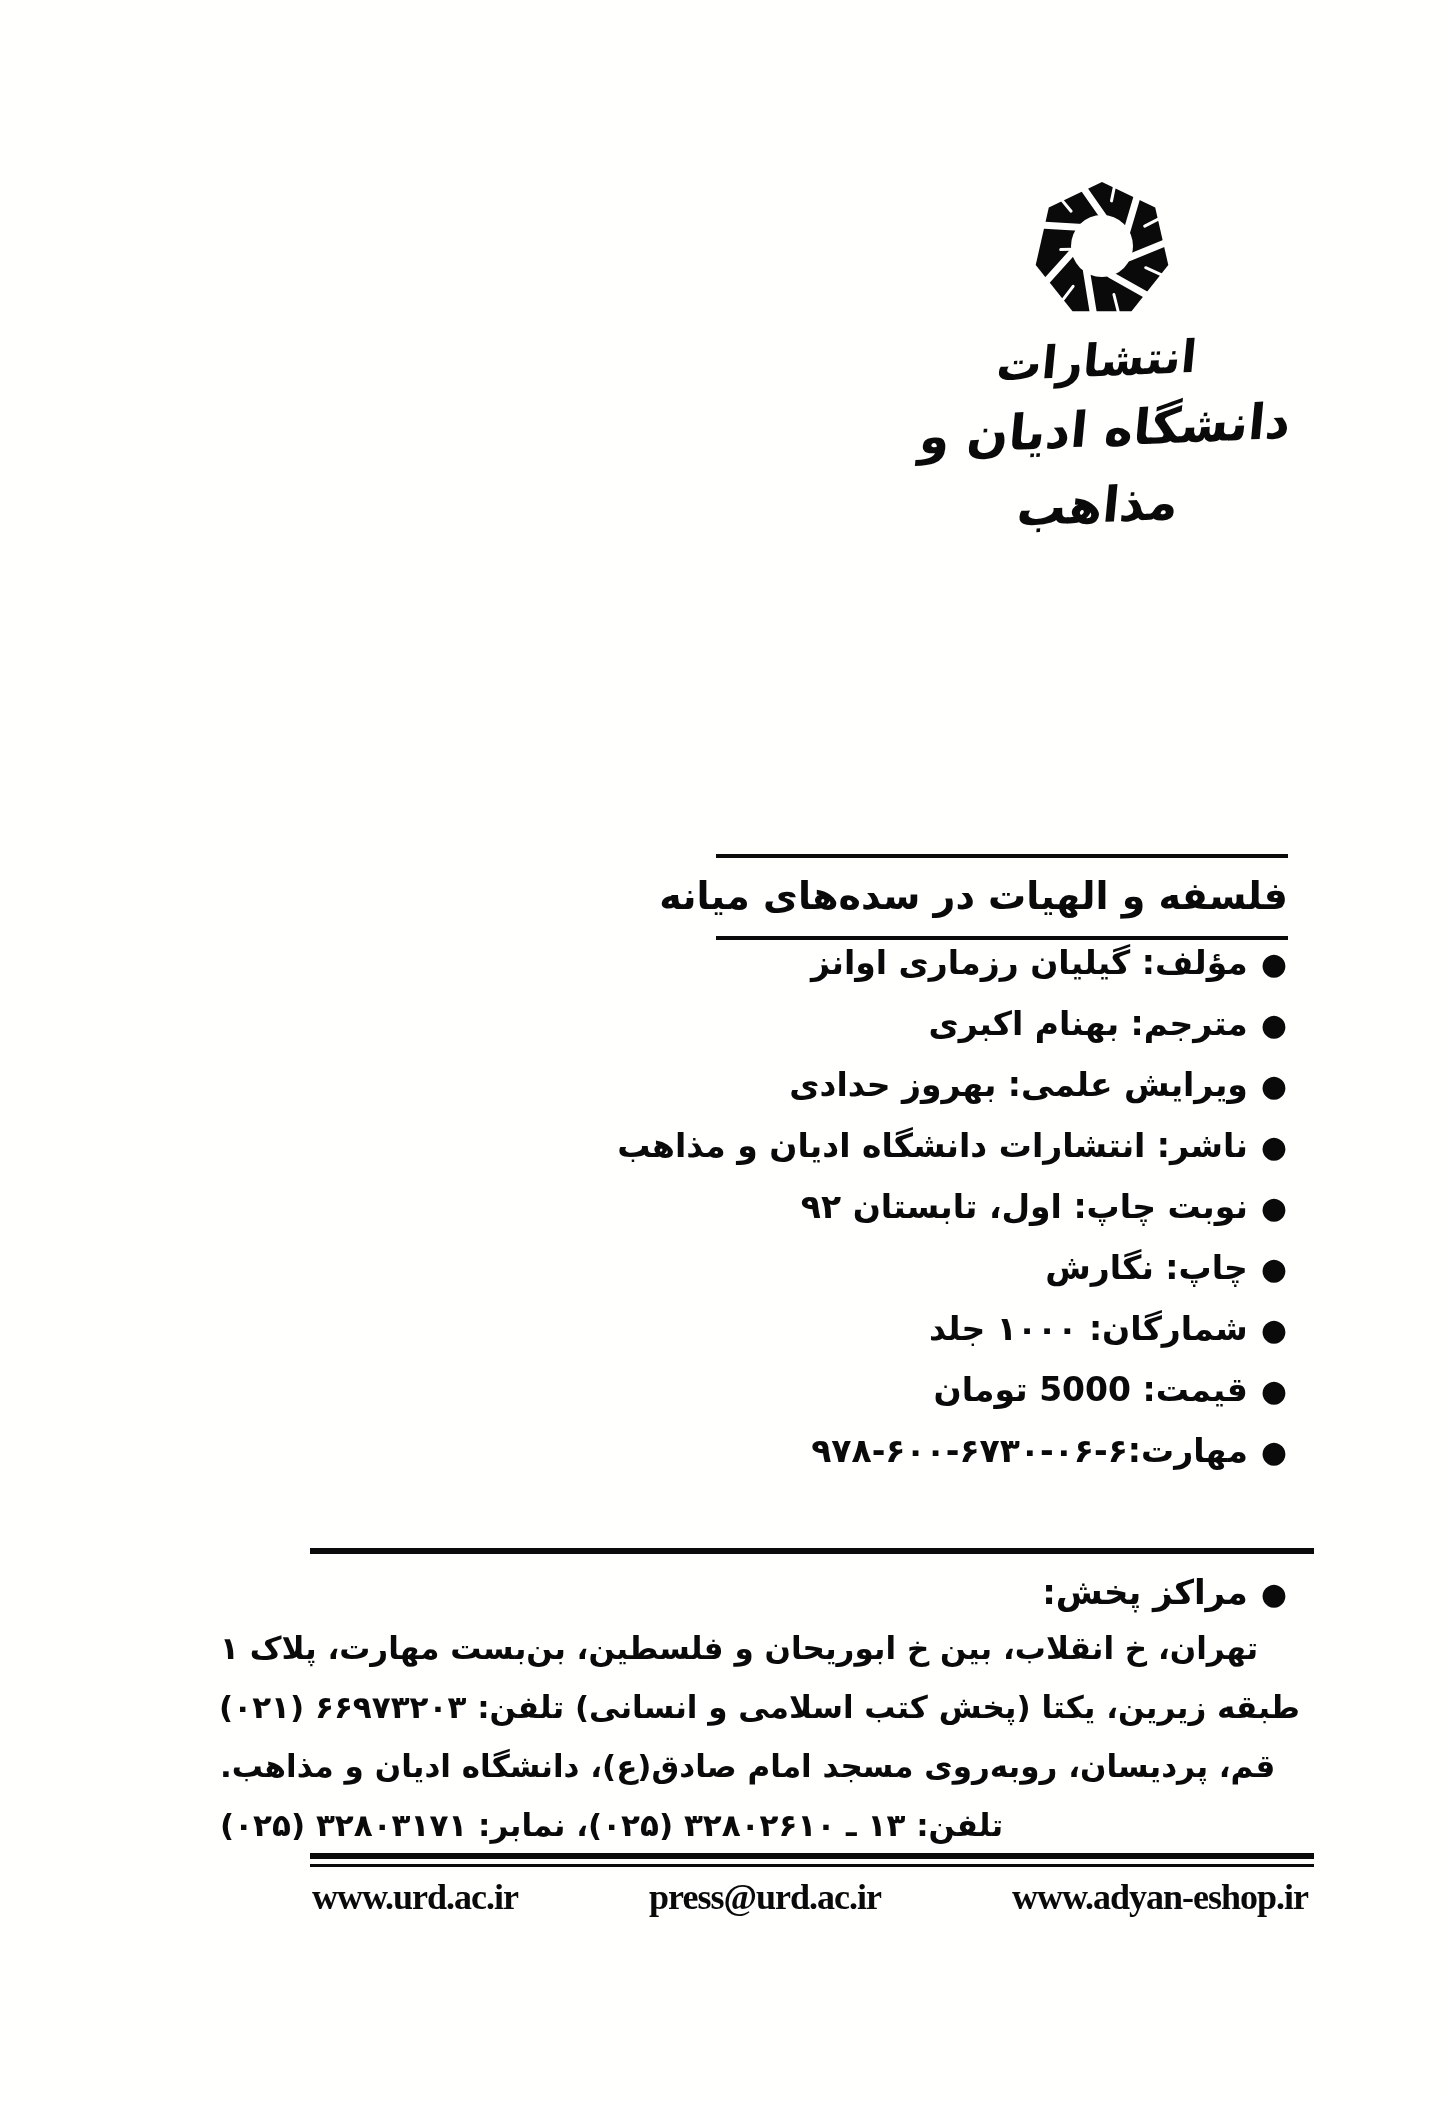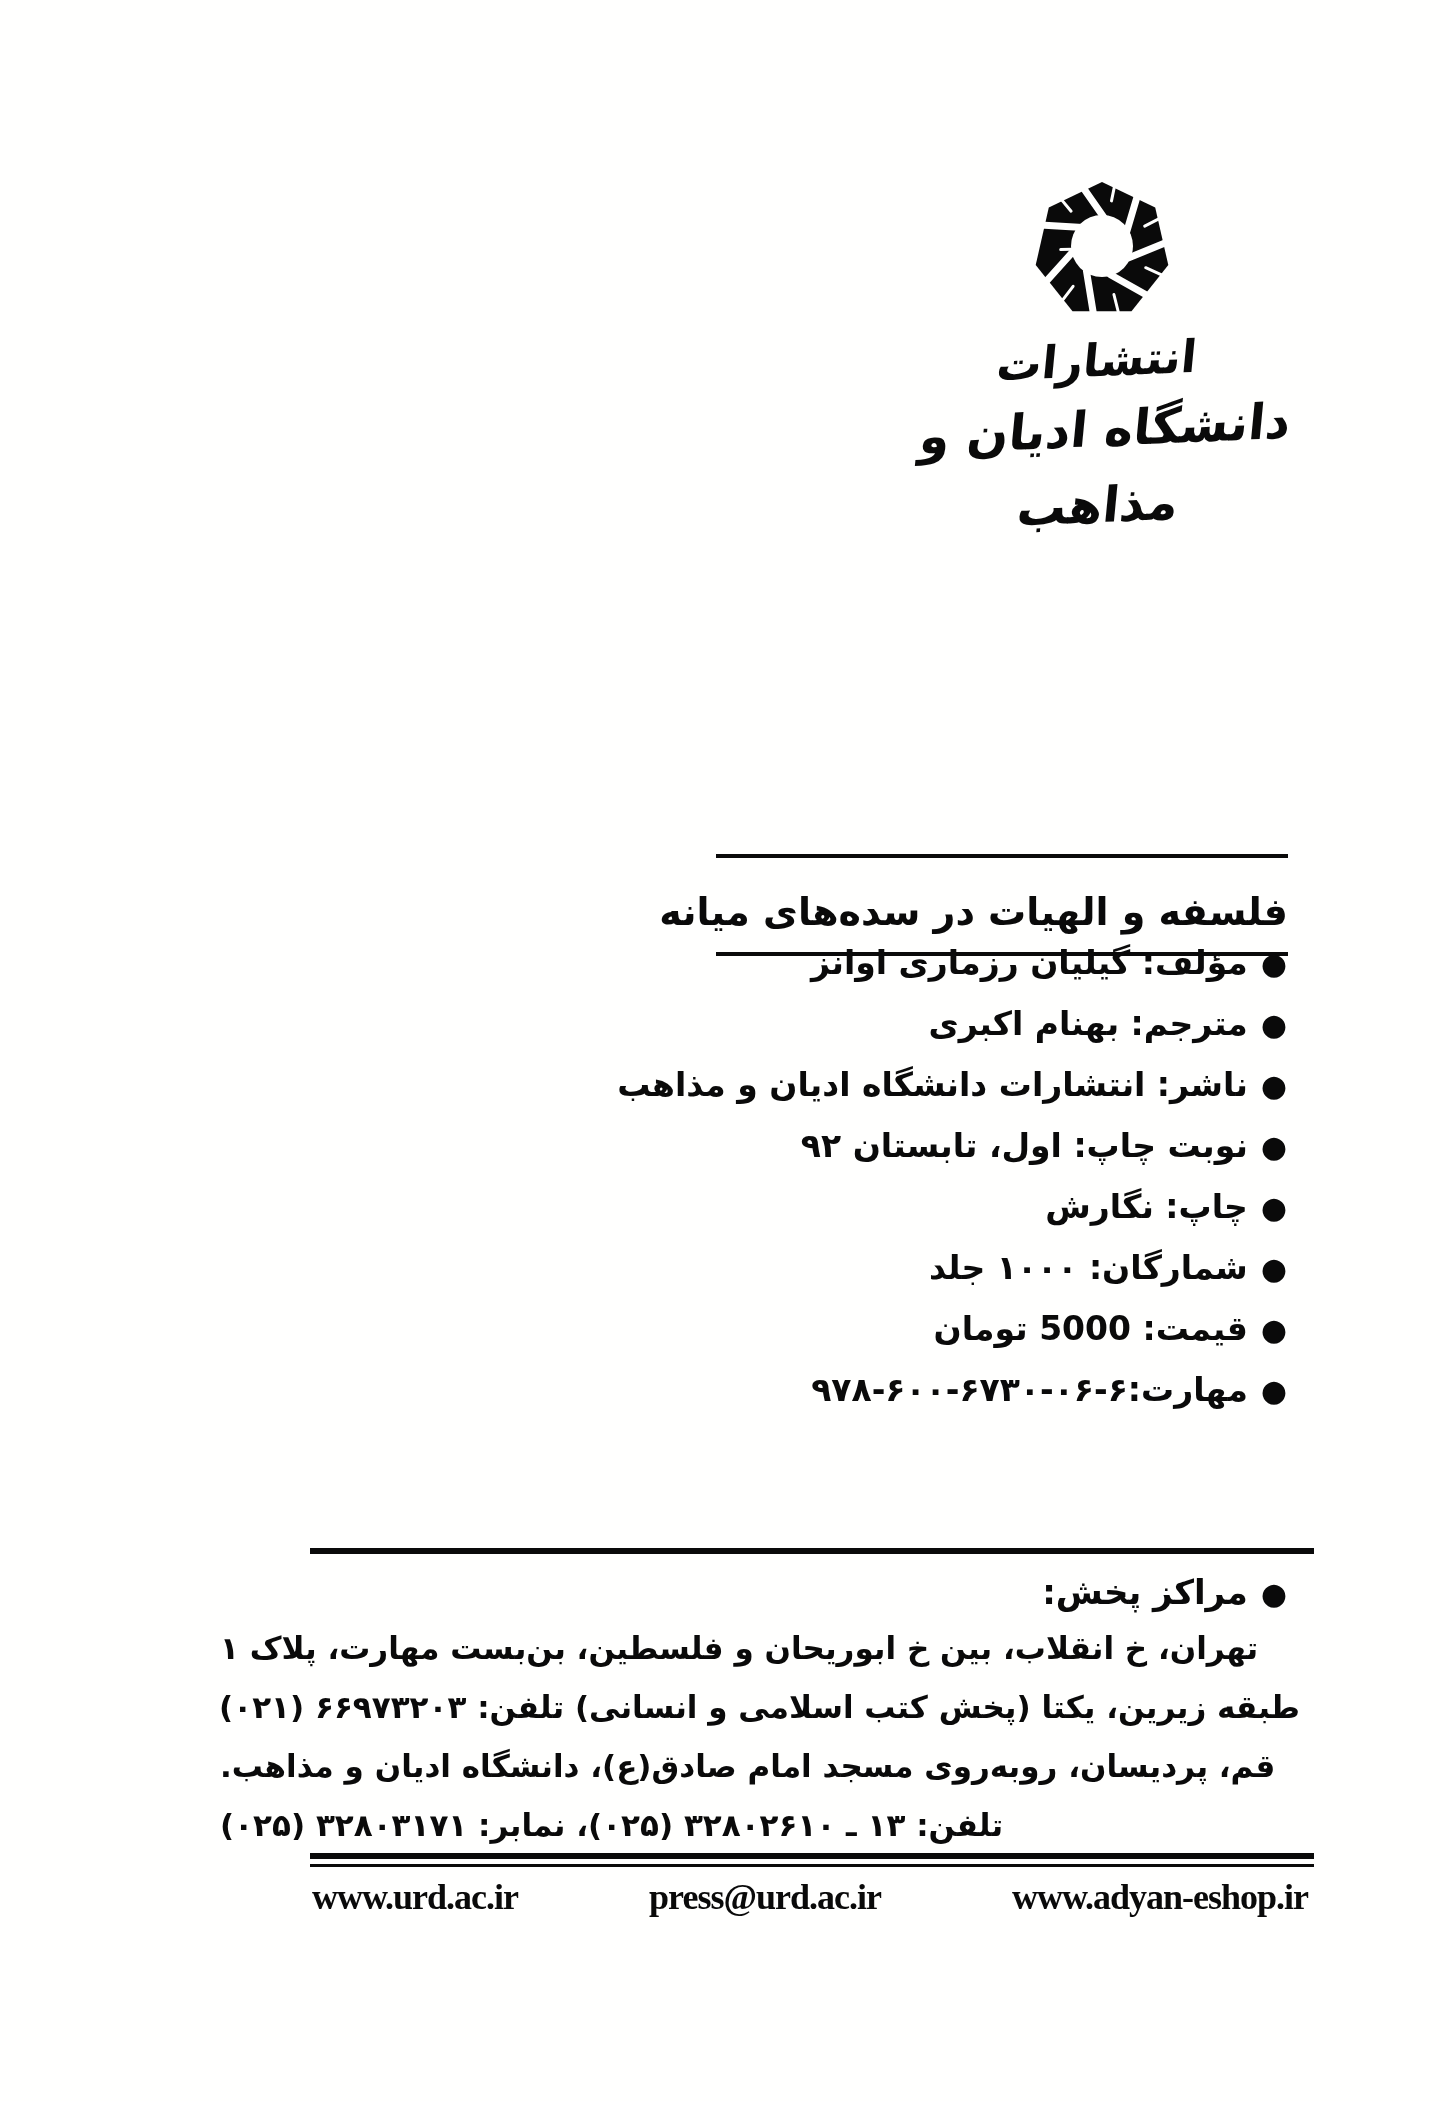--- a/index.html
+++ b/index.html
@@ -51,21 +51,20 @@
     border-bottom: 4px solid #0a0a0a;
     padding: 9px 0 11px 0;
     text-align: center;
     direction: rtl;
     white-space: nowrap;
   }
   .title-block .title {
     font-size: 38px;
     font-weight: bold;
     line-height: 58px;
-    margin-top: 16px;
   }
   
   .details {
     position: absolute;
     top: 932px;
     right: 162px;
     width: 1000px;
     direction: rtl;
     text-align: right;
     font-size: 33px;
@@ -184,20 +183,23 @@
   </div>
 
   <div class="details">
     <div class="row">
       <span class="bullet">●</span><span>مؤلف: گیلیان رزماری اوانز</span>
     </div>
     <div class="row">
       <span class="bullet">●</span><span>مترجم: بهنام اکبری</span>
     </div>
     <div class="row">
+      <span class="bullet">●</span><span>ویرایش علمی: بهروز حدادی</span>
+    </div>
+    <div class="row">
       <span class="bullet">●</span><span>ناشر: انتشارات دانشگاه ادیان و مذاهب</span>
     </div>
     <div class="row">
       <span class="bullet">●</span><span>نوبت چاپ: اول، تابستان ۹۲</span>
     </div>
     <div class="row">
       <span class="bullet">●</span><span>چاپ: نگارش</span>
     </div>
     <div class="row">
       <span class="bullet">●</span><span>شمارگان: ۱۰۰۰ جلد</span>

